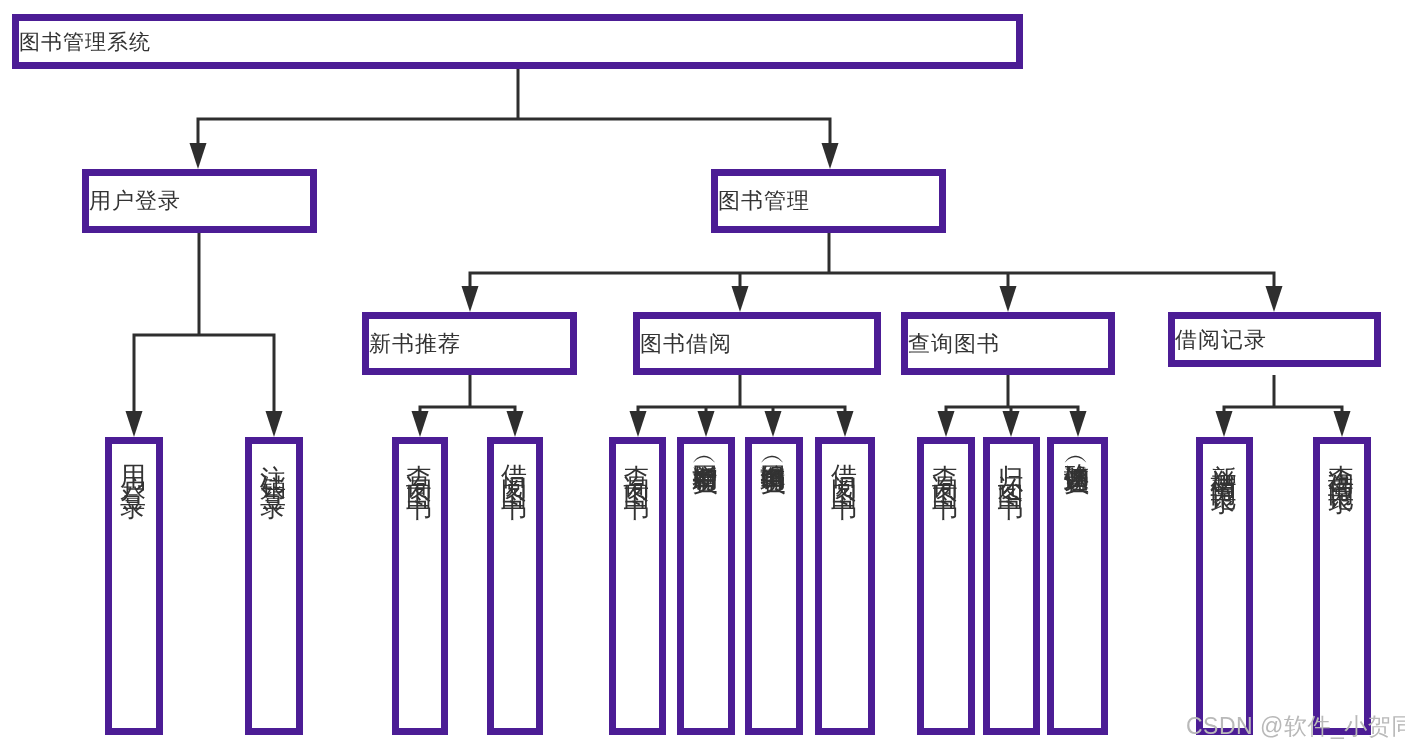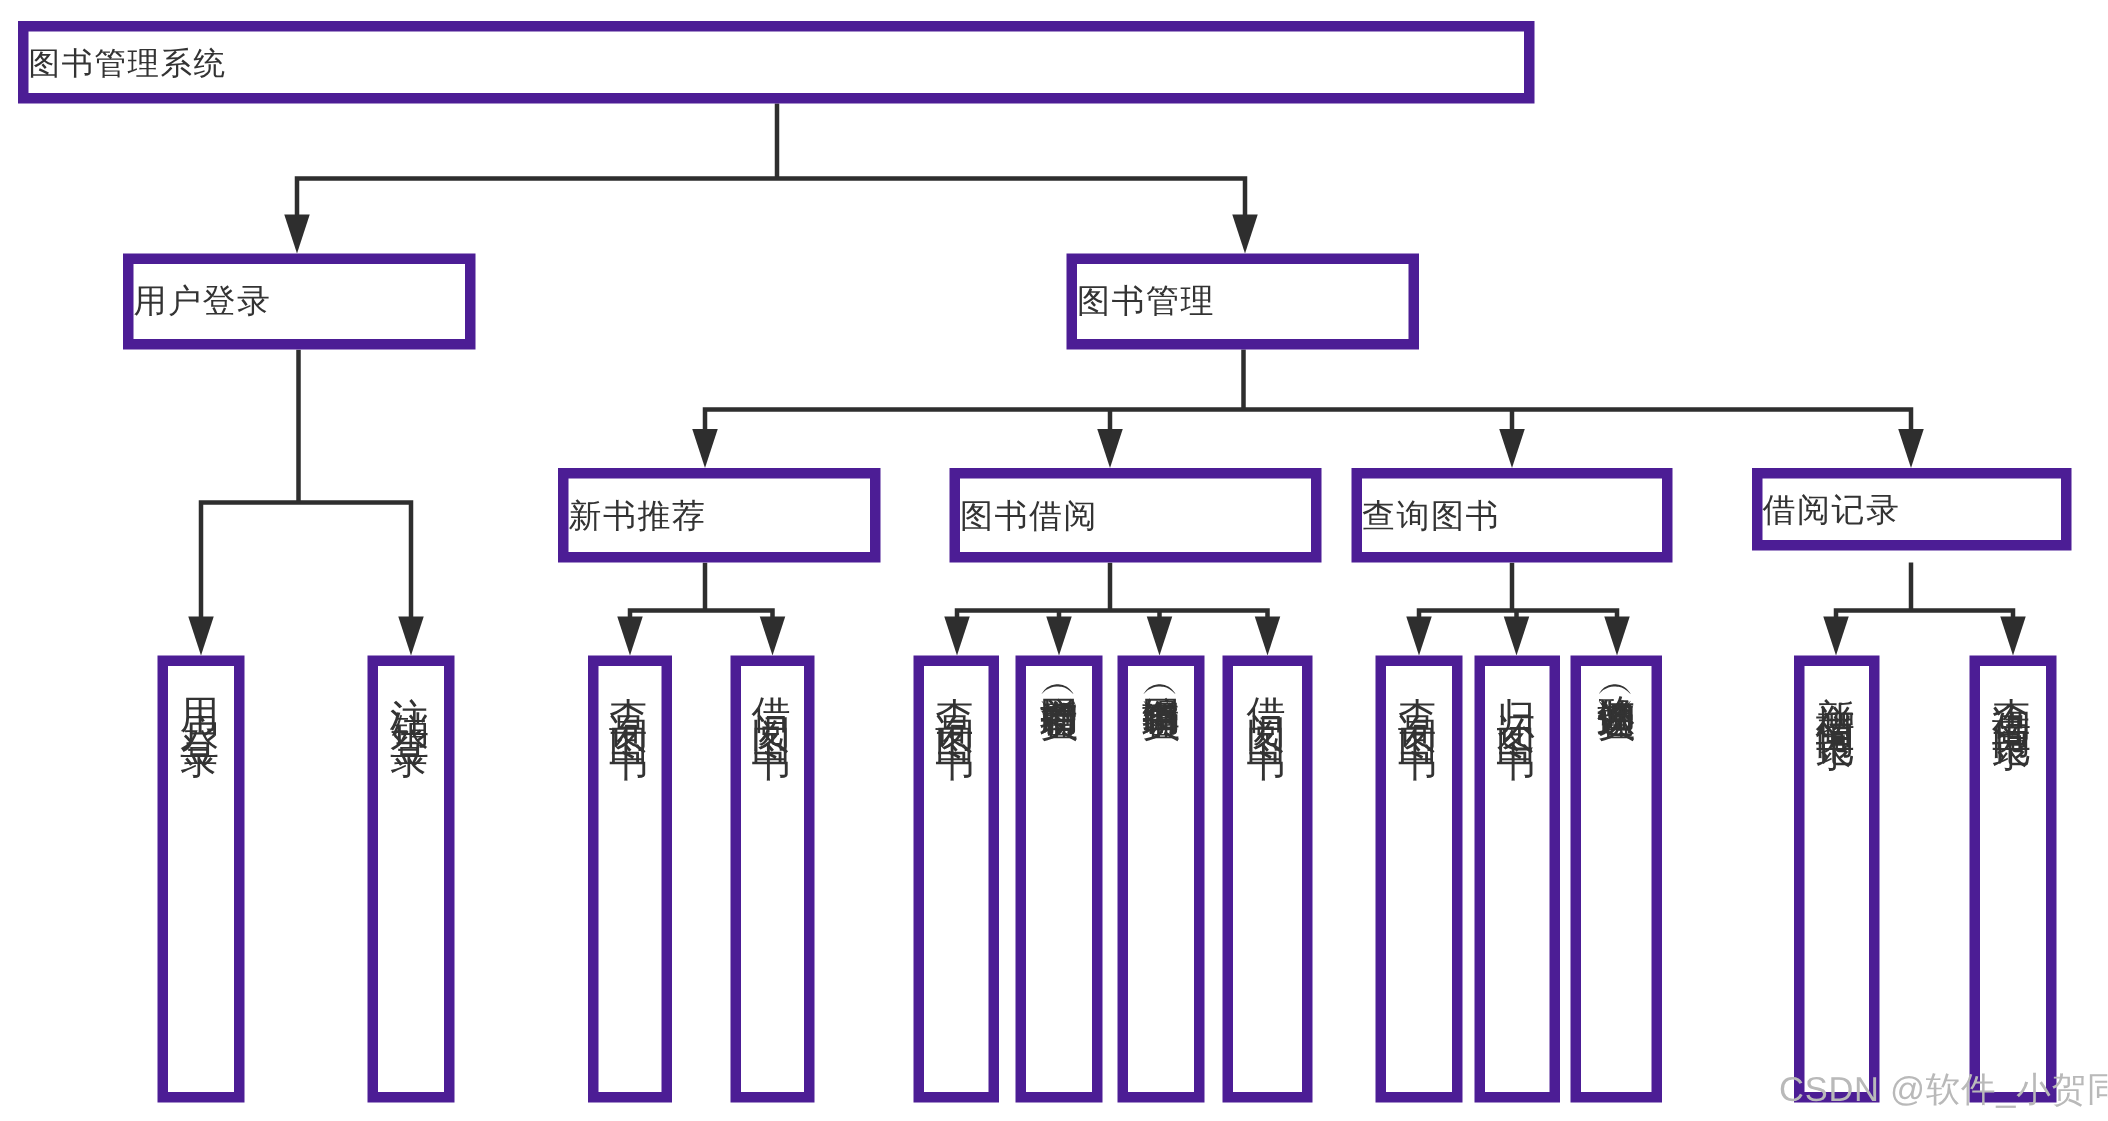--- a/index.html
+++ b/index.html
@@ -114,21 +114,21 @@
     <span>图书管理系统</span>
   </div>
 
   <div class="box h-box" style="left:82px; top:169px; width:235px; height:64px;">
     <span>用户登录</span>
   </div>
   <div class="box h-box" style="left:711px; top:169px; width:235px; height:64px;">
     <span>图书管理</span>
   </div>
 
-  <div class="box h-box" style="left:372px; top:312px; width:215px; height:63px;">
+  <div class="box h-box" style="left:362px; top:312px; width:215px; height:63px;">
     <span>新书推荐</span>
   </div>
   <div class="box h-box" style="left:633px; top:312px; width:248px; height:63px;">
     <span>图书借阅</span>
   </div>
   <div class="box h-box" style="left:901px; top:312px; width:214px; height:63px;">
     <span>查询图书</span>
   </div>
   <div class="box h-box" style="left:1168px; top:312px; width:213px; height:55px;">
     <span>借阅记录</span>

